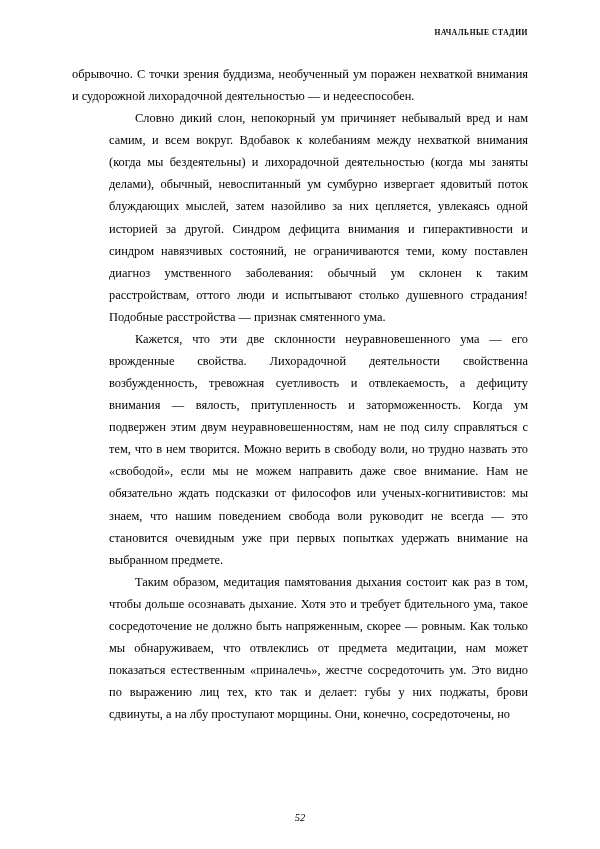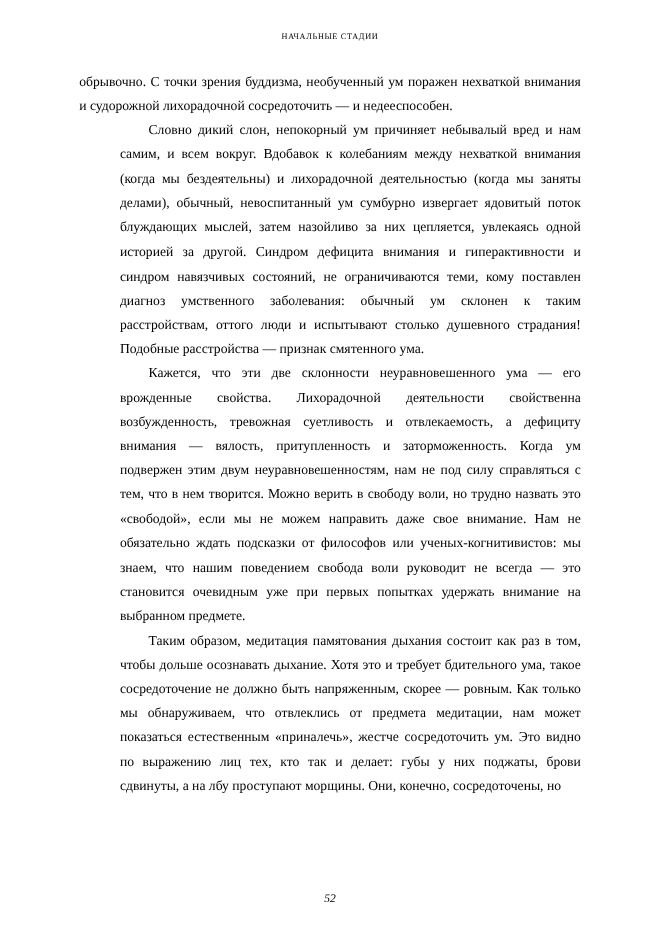--- a/index.html
+++ b/index.html
@@ -16,24 +16,24 @@
     overflow: hidden;
   }
   .page {
     width: 600px;
     height: 849px;
     box-sizing: border-box;
     padding: 28px 72px 0 72px;
     position: relative;
   }
   .running-head {
-    text-align: center;
+    text-align: right;
     font-family: "Liberation Serif", serif;
     font-size: 7.5px;
-    font-weight: normal;
+    font-weight: bold;
     letter-spacing: 0.6px;
     text-transform: uppercase;
     margin: 0 0 26px 0;
     color: #000;
   }
   .body-text p {
     margin: 0;
     font-size: 12.4px;
     line-height: 1.78;
     text-align: justify;
@@ -59,21 +59,21 @@
   }
 </style>
 </head>
 <body>
 
 <div class="page">
 
   <div class="running-head">Начальные стадии</div>
 
   <div class="body-text">
-    <p>обрывочно. С точки зрения буддизма, необученный ум поражен нехваткой внимания и судорожной лихорадочной сосредоточить — и недееспособен.</p>
+    <p>обрывочно. С точки зрения буддизма, необученный ум поражен нехваткой внимания и судорожной лихорадочной деятельностью — и недееспособен.</p>
     <p class="indent">Словно дикий слон, непокорный ум причиняет небывалый вред и нам самим, и всем вокруг. Вдобавок к колебаниям между нехваткой внимания (когда мы бездеятельны) и лихорадочной деятельностью (когда мы заняты делами), обычный, невоспитанный ум сумбурно извергает ядовитый поток блуждающих мыслей, затем назойливо за них цепляется, увлекаясь одной историей за другой. Синдром дефицита внимания и гиперактивности и синдром навязчивых состояний, не ограничиваются теми, кому поставлен диагноз умственного заболевания: обычный ум склонен к таким расстройствам, оттого люди и испытывают столько душевного страдания! Подобные расстройства — признак смятенного ума.</p>
     <p class="indent">Кажется, что эти две склонности неуравновешенного ума — его врожденные свойства. Лихорадочной деятельности свойственна возбужденность, тревожная суетливость и отвлекаемость, а дефициту внимания — вялость, притупленность и заторможенность. Когда ум подвержен этим двум неуравновешенностям, нам не под силу справляться с тем, что в нем творится. Можно верить в свободу воли, но трудно назвать это «свободой», если мы не можем направить даже свое внимание. Нам не обязательно ждать подсказки от философов или ученых-когнитивистов: мы знаем, что нашим поведением свобода воли руководит не всегда — это становится очевидным уже при первых попытках удержать внимание на выбранном предмете.</p>
     <p class="indent">Таким образом, медитация памятования дыхания состоит как раз в том, чтобы дольше осознавать дыхание. Хотя это и требует бдительного ума, такое сосредоточение не должно быть напряженным, скорее — ровным. Как только мы обнаруживаем, что отвлеклись от предмета медитации, нам может показаться естественным «приналечь», жестче сосредоточить ум. Это видно по выражению лиц тех, кто так и делает: губы у них поджаты, брови сдвинуты, а на лбу проступают морщины. Они, конечно, сосредоточены, но</p>
   </div>
 
   <div class="page-number">52</div>
 
 </div>
 
 </body></html>

